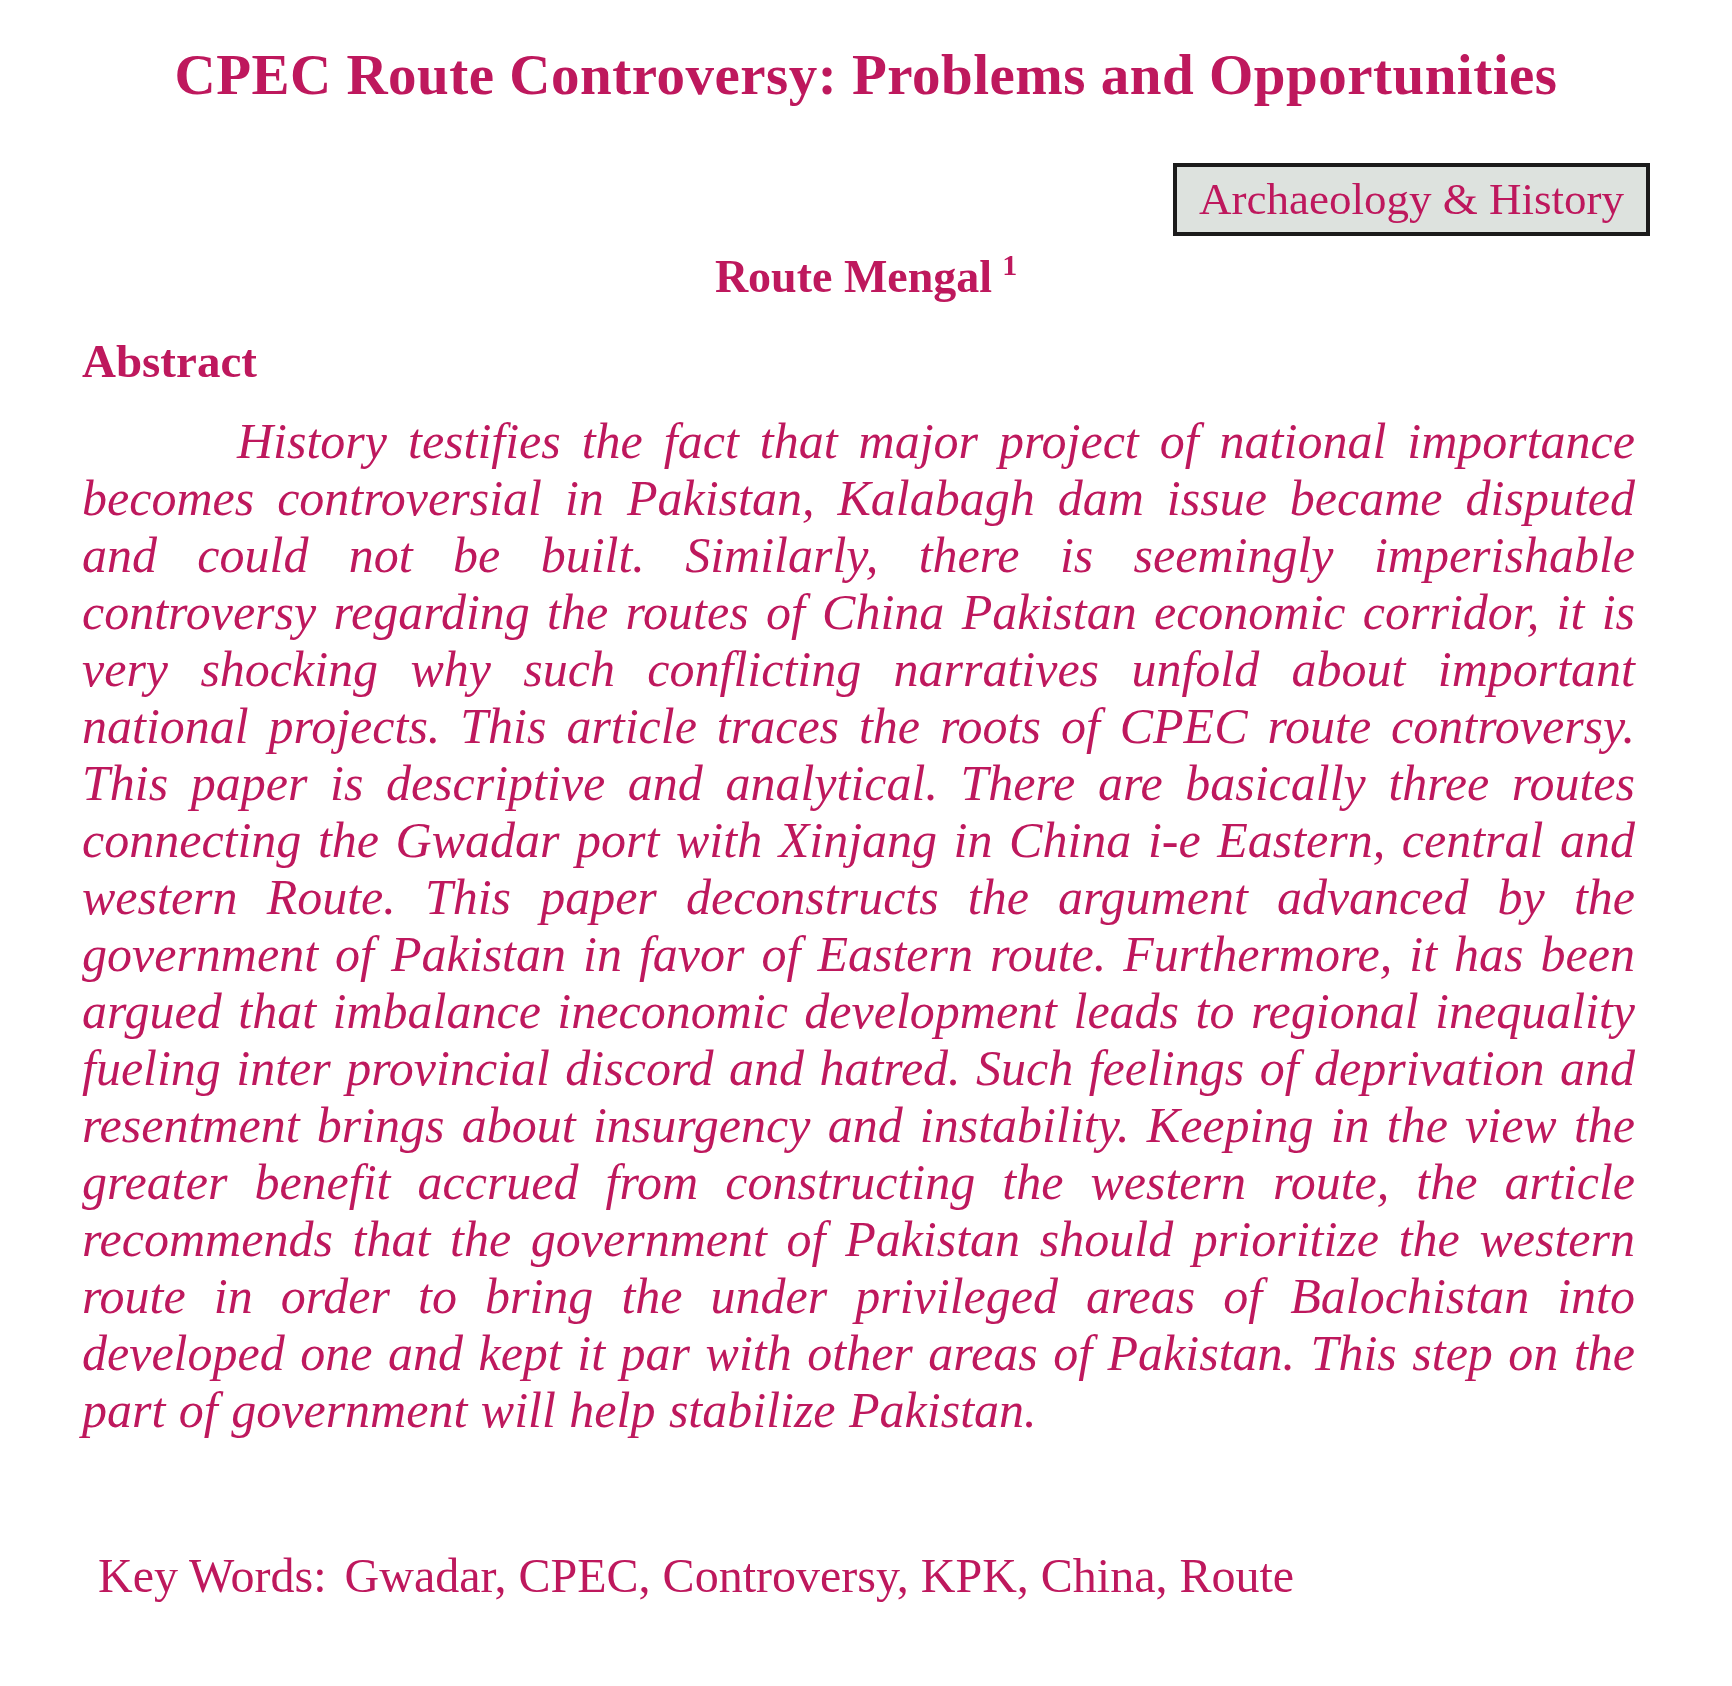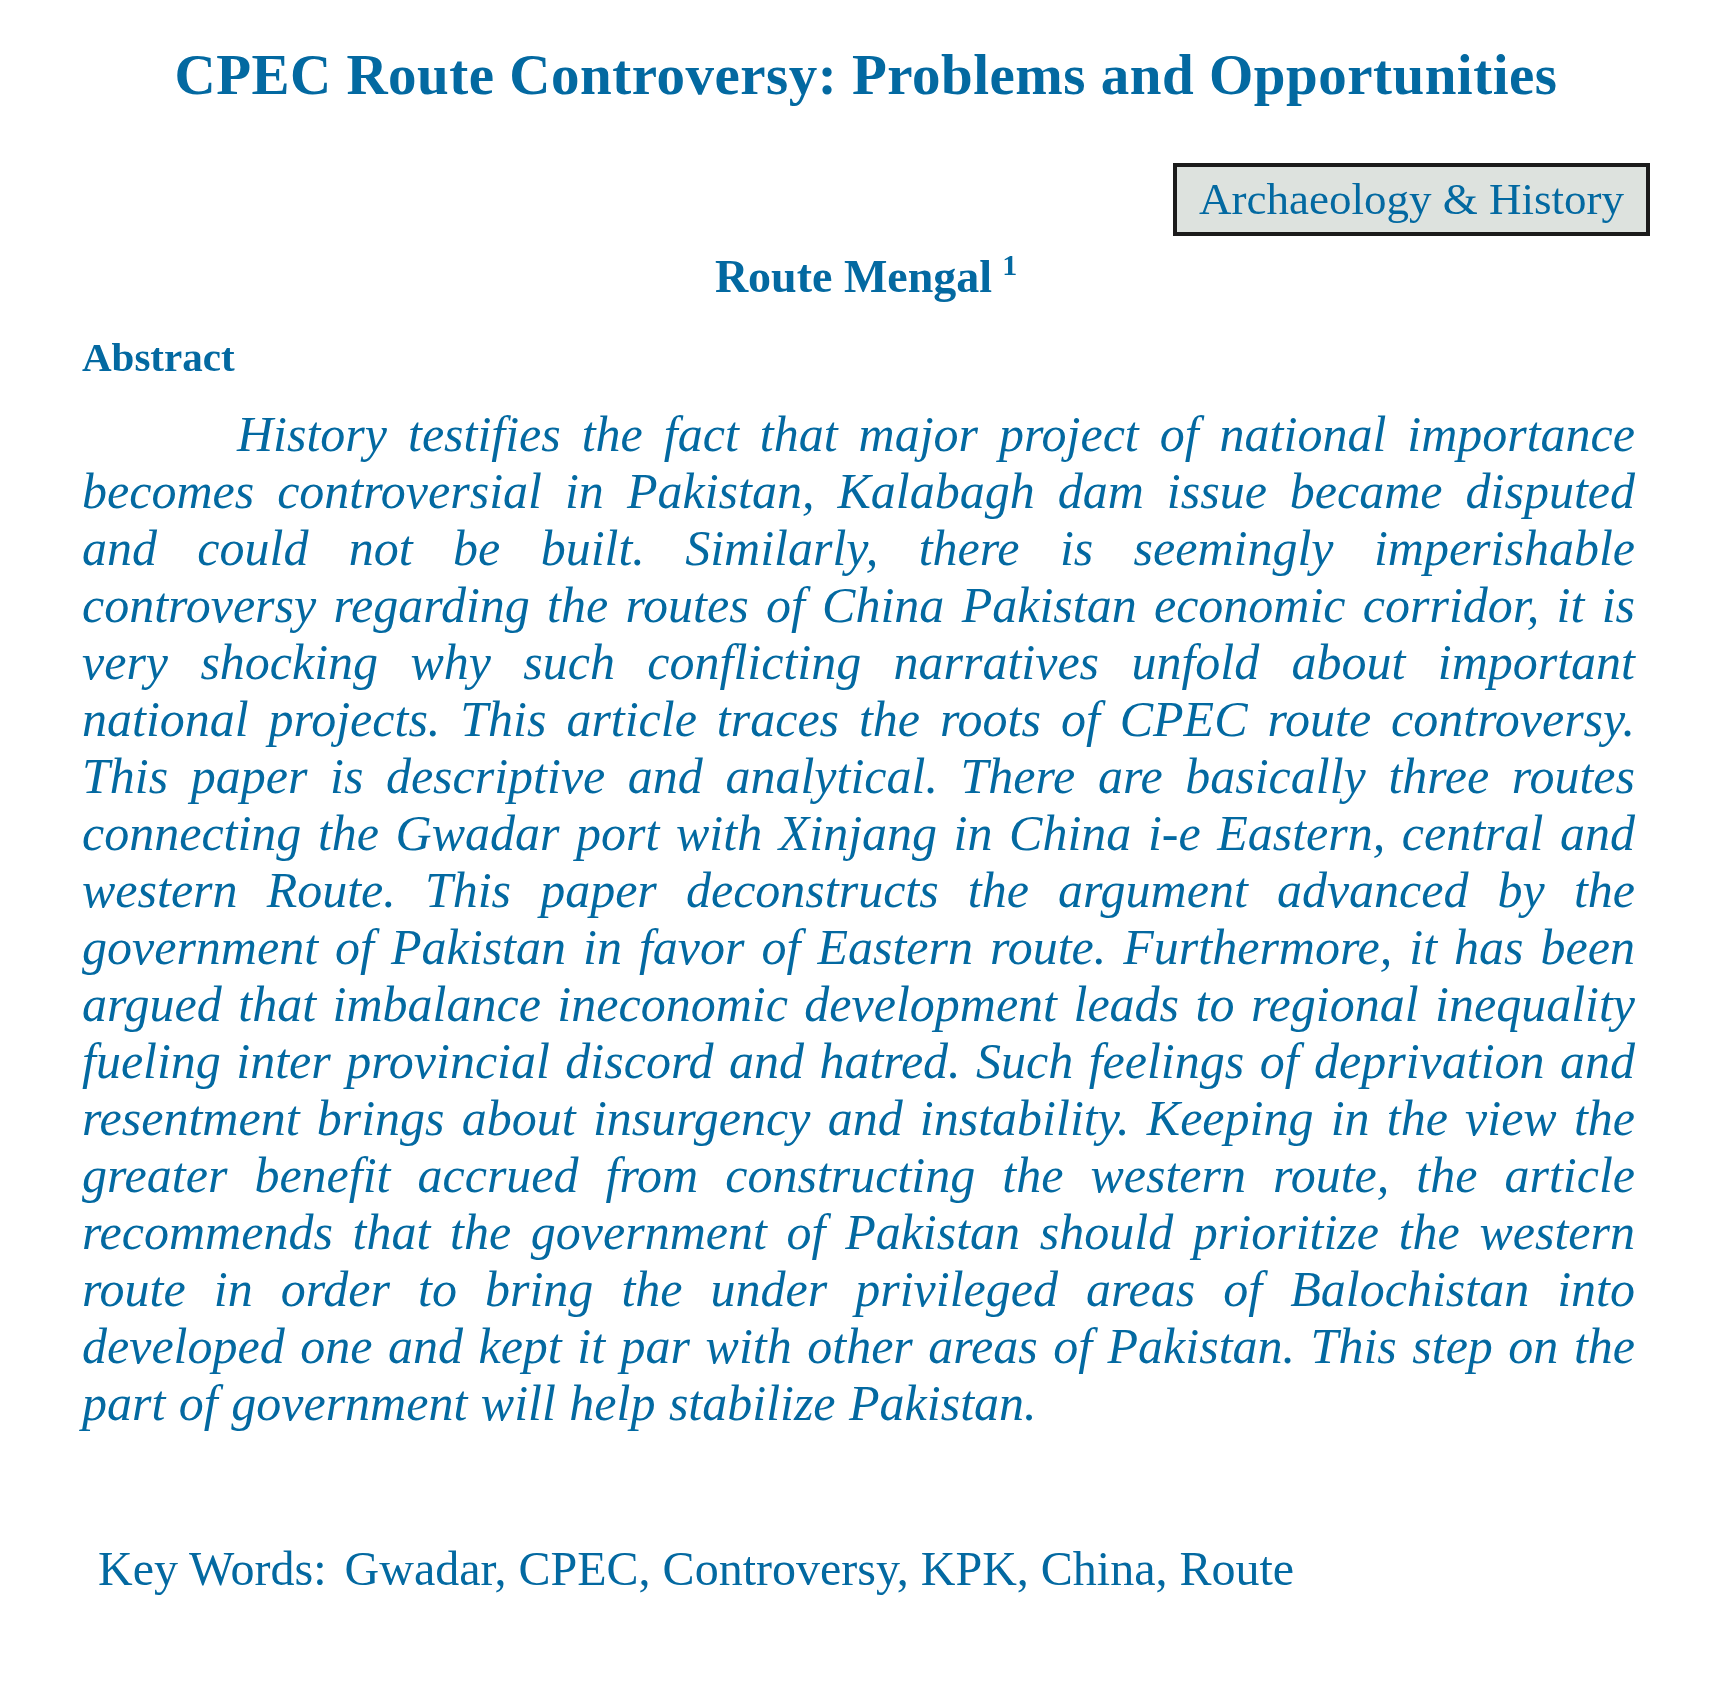--- a/index.html
+++ b/index.html
@@ -7,21 +7,21 @@
     padding: 0;
     background: #ffffff;
   }
   .page {
     position: relative;
     width: 1732px;
     height: 1686px;
     box-sizing: border-box;
     padding: 0 82px;
     background: #ffffff;
-    color: #0369a1;
+    color: #be185d;
     font-family: "Liberation Serif", "DejaVu Serif", serif;
     overflow: hidden;
   }
   .title {
     margin: 42px 0 0 0;
     font-size: 57px;
     line-height: 1.17;
     font-weight: bold;
     text-align: center;
     letter-spacing: 0.5px;
@@ -49,21 +49,21 @@
     font-weight: bold;
   }
   .author sup {
     font-size: 30px;
     line-height: 0;
     vertical-align: super;
     margin-left: 10px;
   }
   .abstract-heading {
     margin: 30px 0 0 0;
-    font-size: 41px;
+    font-size: 47px;
     line-height: 1.17;
     font-weight: bold;
   }
   .abstract-body {
     margin: 24px 15px 0 0;
     font-size: 50px;
     line-height: 57px;
     font-style: italic;
     text-align: justify;
     text-indent: 155px;

